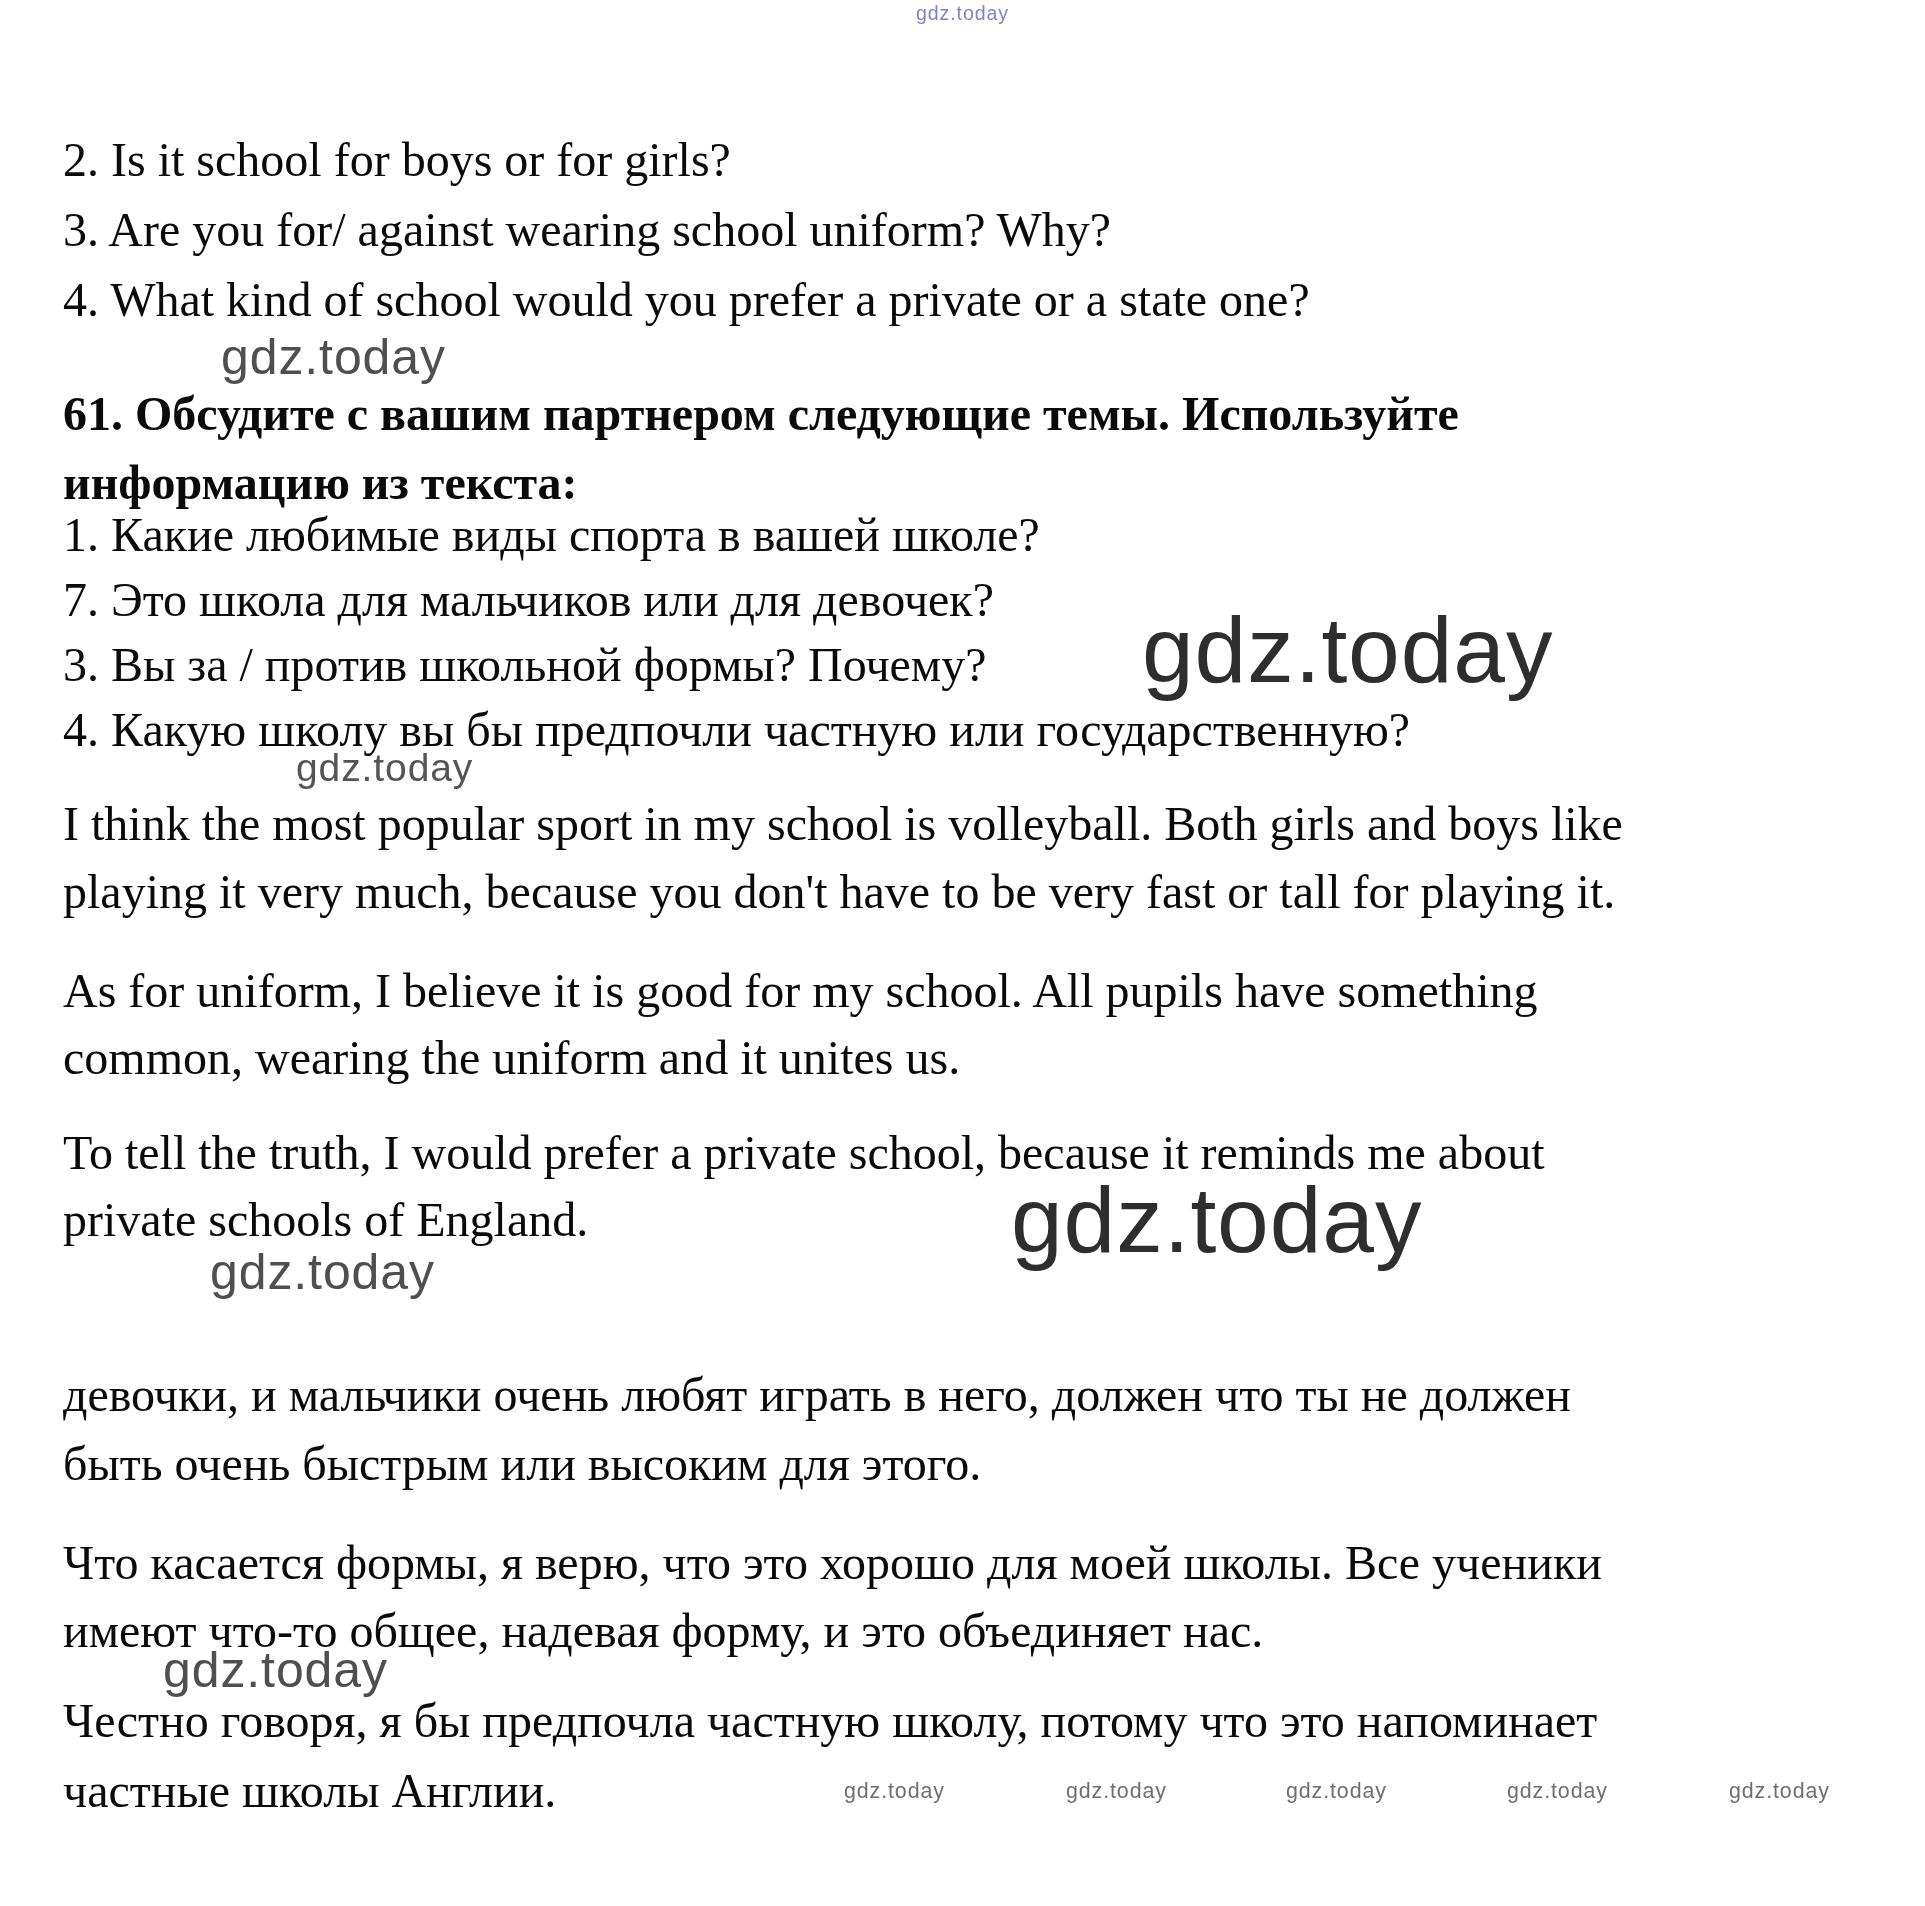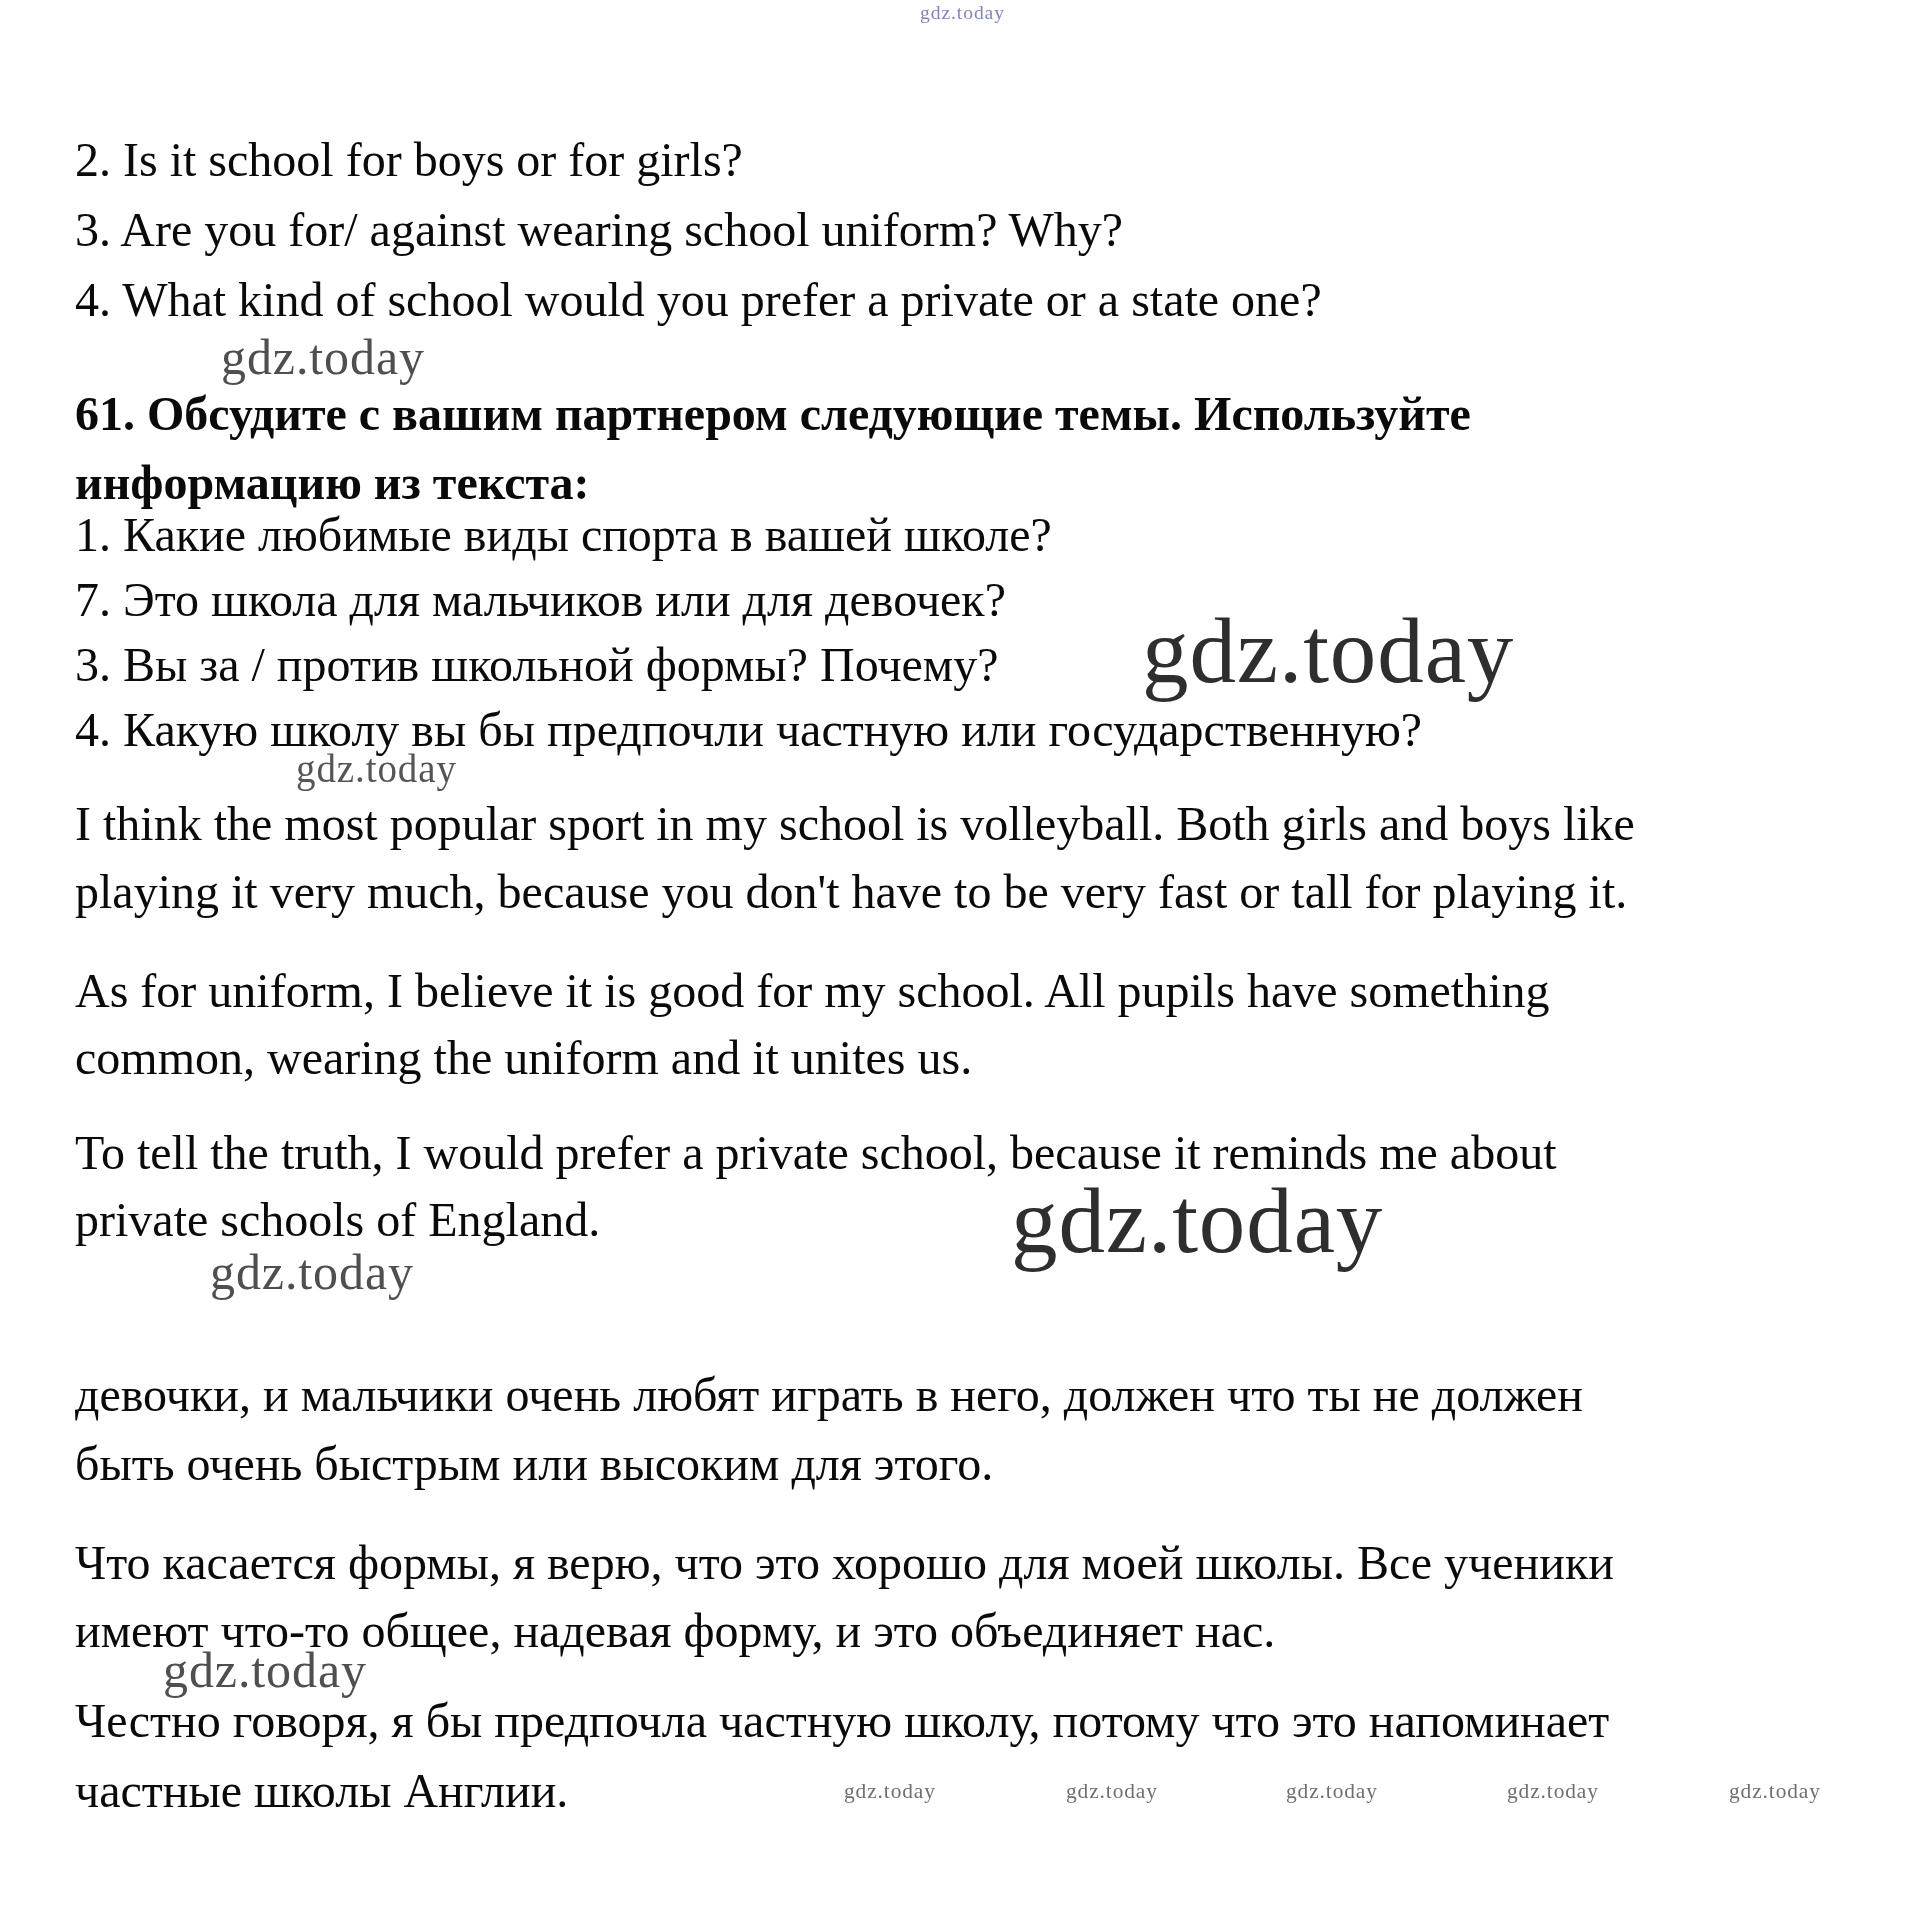--- a/index.html
+++ b/index.html
@@ -7,30 +7,30 @@
     position: relative;
     width: 1925px;
     height: 1906px;
     background: #ffffff;
     overflow: hidden;
     font-family: "Liberation Serif", serif;
     color: #0a0a0a;
   }
   .line {
     position: absolute;
-    left: 75px;
+    left: 63px;
     white-space: nowrap;
     font-size: 48px;
     line-height: 1.2;
   }
   .bold { font-weight: bold; font-family: Liberation Serif, serif; }
   .wm {
     position: absolute;
     white-space: nowrap;
-    font-family: Liberation Serif, serif;
+    font-family: Liberation Sans, sans-serif;
     font-weight: 300;
     letter-spacing: 0.9px;
   }
   .wm-top   { left: 50%; transform: translateX(-50%); top: 1.9px;    font-size: 19.6px;  color: #8282cc; }
   .wm-gray  { color: #4f4f4f; font-size: 50px; }
   .wm-a     { left: 221px;  top: 328px; }
   .wm-b     { left: 296px;  top: 746px;  font-size: 39px; color: #555555; }
   .wm-c     { left: 210px;  top: 1243px; }
   .wm-d     { left: 163px;  top: 1641px; }
   .wm-big   { color: #2e2e2e; font-size: 93px; font-weight: 200; }

